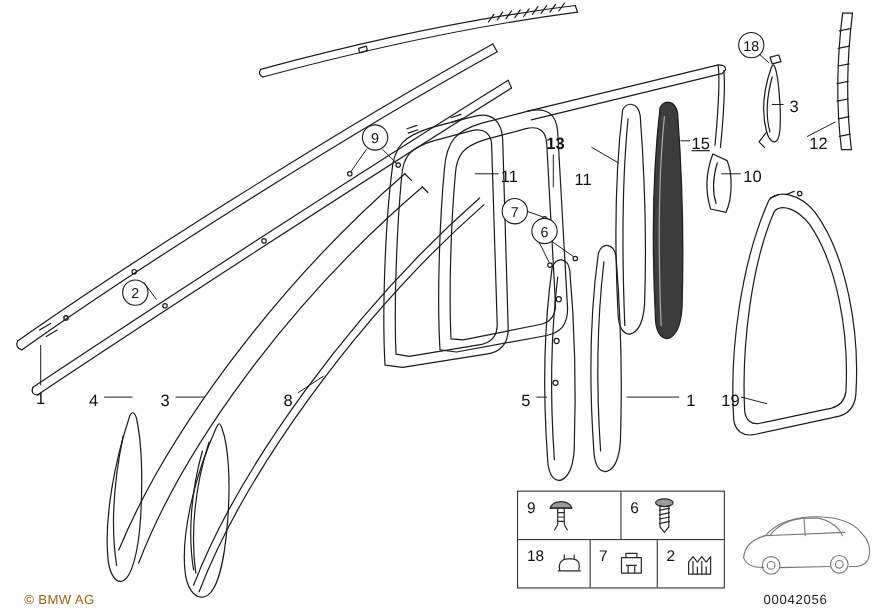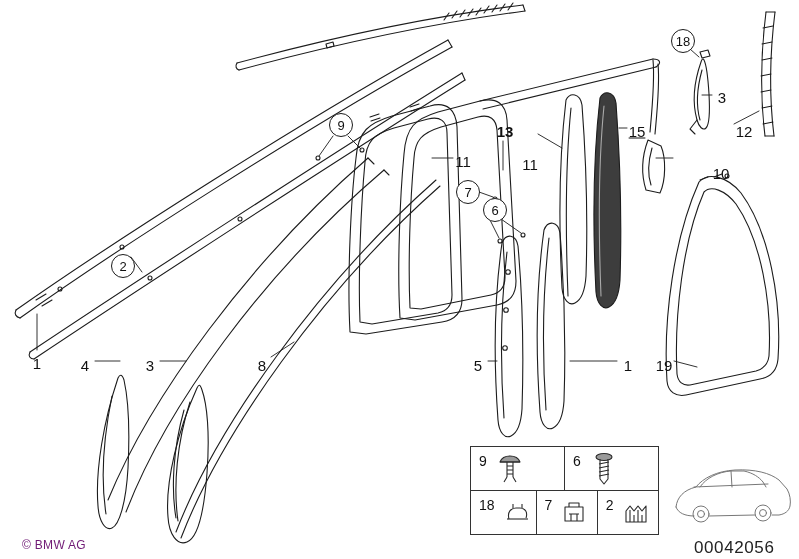--- a/index.html
+++ b/index.html
@@ -50,25 +50,25 @@
     padding:4px 4px 4px 8px; gap:7px;
   }
   .legend-cell + .legend-cell { border-left:1.2px solid #333; }
   .legend-num { font-size:14px; align-self:flex-start; margin-top:2px; }
   .legend-icon { flex:0 0 auto; }
   .legend-icon path, .legend-icon ellipse { stroke:#2a2a2a; stroke-width:1.1; fill:none; stroke-linejoin:round; }
   .legend-icon .fillgray { fill:#9a9a9a; }
 
   .footer-copyright {
     position:absolute; left:22px; top:538px;
-    font-size:12px; color:#701a75; letter-spacing:0.3px;
+    font-size:12px; color:#a16207; letter-spacing:0.3px;
   }
   .footer-number {
     position:absolute; left:694px; top:538px;
-    font-size:17px; color:#222; letter-spacing:0.6px;
+    font-size:12px; color:#222; letter-spacing:0.6px;
   }
 </style>
 </head>
 <body>
 
 <div class="stage">
 
   <svg class="drawing" width="799" height="559" viewBox="0 0 799 559" xmlns="http://www.w3.org/2000/svg">
 
     <g>
@@ -212,21 +212,21 @@
   <div>
       <div class="callout" style="left: 37px; top: 363px;">1</div>
       <div class="callout circled" style="left: 123px; top: 266px;">2</div>
       <div class="callout" style="left: 150px; top: 365px;">3</div>
       <div class="callout" style="left: 85px; top: 365px;">4</div>
       <div class="callout" style="left: 478px; top: 365px;">5</div>
       <div class="callout circled" style="left: 495px; top: 210px;">6</div>
       <div class="callout circled" style="left: 468px; top: 192px;">7</div>
       <div class="callout" style="left: 262px; top: 365px;">8</div>
       <div class="callout circled" style="left: 341px; top: 125px;">9</div>
-      <div class="callout" style="left: 721px; top: 161px; margin-top: 12px;">10</div>
+      <div class="callout" style="left: 684px; top: 161px;">10</div>
       <div class="callout" style="left: 530px; top: 131px; margin-top: 33px;">11</div>
       <div class="callout" style="left: 744px; top: 131px;">12</div>
       <div class="callout" style="left: 505px; top: 131px; font-weight: bold;">13</div>
       <div class="callout" style="left: 628px; top: 365px;">1</div>
       <div class="callout" style="left: 637px; top: 131px; text-decoration: underline;">15</div>
       <div class="callout" style="left: 463px; top: 161px;">11</div>
       <div class="callout" style="left: 722px; top: 97px;">3</div>
       <div class="callout circled" style="left: 683px; top: 41px;">18</div>
       <div class="callout" style="left: 664px; top: 365px; text-align: right;">19</div>
     </div>

